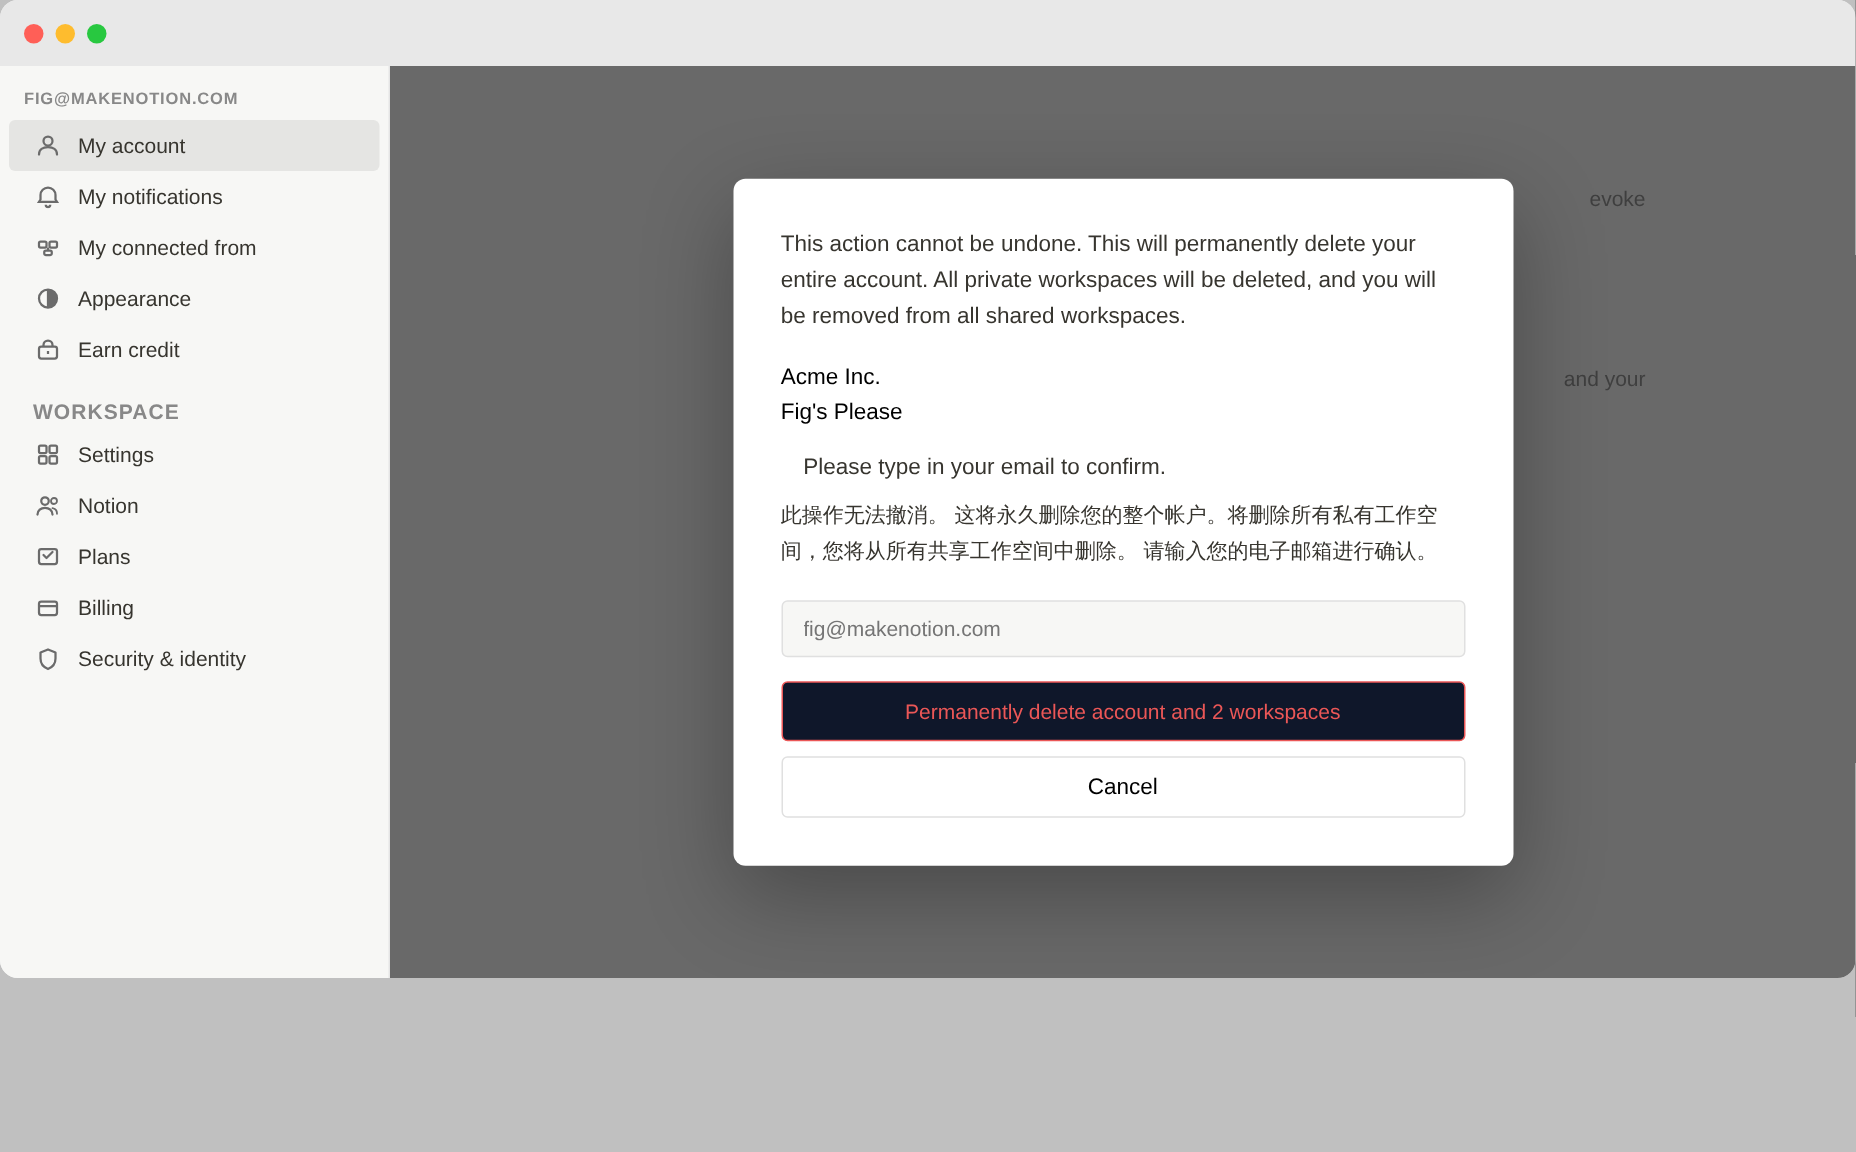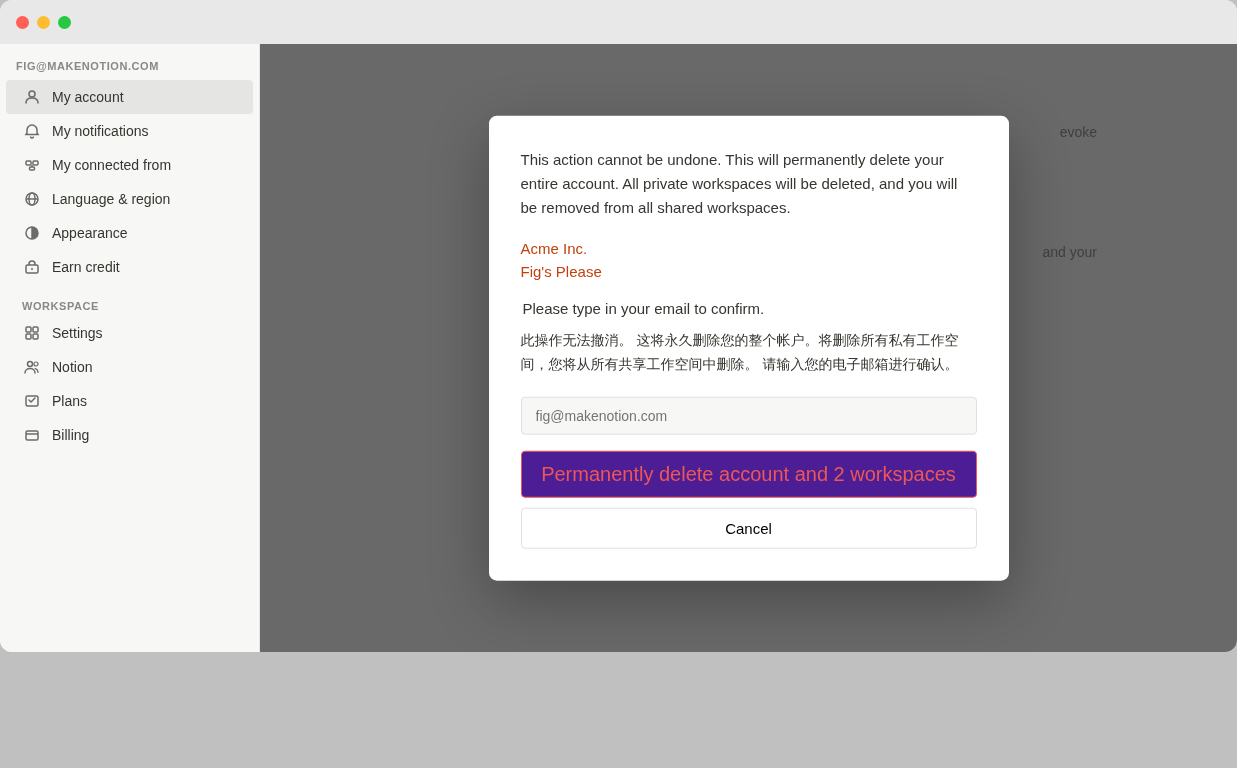--- a/index.html
+++ b/index.html
@@ -94,21 +94,21 @@
       display: flex;
       align-items: center;
       justify-content: center;
       font-size: 16px;
       flex-shrink: 0;
       color: #6b6b6b;
     }
 
     .sidebar-section-label {
       padding: 16px 0 4px 22px;
-      font-size: 11px;
+      font-size: 14px;
       font-weight: 600;
       color: #888;
       letter-spacing: 0.05em;
       text-transform: uppercase;
     }
 
     
     .main-content {
       flex: 1;
       background: #f0f0f0;
@@ -139,29 +139,29 @@
 
     .dialog-warning-text {
       font-size: 15px;
       color: #37352f;
       line-height: 1.6;
       margin-bottom: 20px;
     }
 
     .dialog-workspace-item {
       font-size: 15px;
-      color: #c2410c;
+      color: #000000;
       margin-bottom: 6px;
       font-weight: 500;
     }
 
     .dialog-confirm-label {
       font-size: 15px;
       color: #37352f;
-      margin: 20px 0 12px 2px;
+      margin: 20px 0 12px 15px;
     }
 
     .dialog-chinese-text {
       font-size: 14px;
       color: #37352f;
       line-height: 1.7;
       margin: 12px 0 20px 0;
     }
 
     .dialog-input {
@@ -172,25 +172,25 @@
       font-size: 14px;
       color: #37352f;
       background: #f7f7f5;
       outline: none;
       margin-bottom: 16px;
     }
 
     .dialog-delete-btn {
       width: 100%;
       padding: 11px;
-      background: #4c1d95;
+      background: #0f172a;
       border: 1px solid #eb5757;
       border-radius: 4px;
       color: #eb5757;
-      font-size: 20px;
+      font-size: 14px;
       cursor: pointer;
       margin-bottom: 10px;
       font-family: inherit;
     }
 
     .dialog-cancel-btn {
       width: 100%;
       padding: 11px;
       background: #fff;
       border: 1px solid #e0e0e0;
@@ -258,30 +258,20 @@
           <svg width="16" height="16" viewBox="0 0 16 16" fill="none">
             <rect x="2" y="4" width="5" height="4" rx="1" stroke="#6b6b6b" stroke-width="1.5"></rect>
             <rect x="9" y="4" width="5" height="4" rx="1" stroke="#6b6b6b" stroke-width="1.5"></rect>
             <rect x="5.5" y="10" width="5" height="3" rx="1" stroke="#6b6b6b" stroke-width="1.5"></rect>
             <line x1="8" y1="8" x2="8" y2="10" stroke="#6b6b6b" stroke-width="1.5"></line>
           </svg>
         </span>
         <span>My connected from</span>
       </div>
 
-      <div class="sidebar-item">
-        <span class="sidebar-icon">
-          <svg width="16" height="16" viewBox="0 0 16 16" fill="none">
-            <circle cx="8" cy="8" r="6" stroke="#6b6b6b" stroke-width="1.5"></circle>
-            <ellipse cx="8" cy="8" rx="3" ry="6" stroke="#6b6b6b" stroke-width="1.5"></ellipse>
-            <line x1="2" y1="8" x2="14" y2="8" stroke="#6b6b6b" stroke-width="1.5"></line>
-          </svg>
-        </span>
-        <span>Language &amp; region</span>
-      </div>
 
       <div class="sidebar-item">
         <span class="sidebar-icon">
           <svg width="16" height="16" viewBox="0 0 16 16" fill="none">
             <path d="M8 2a6 6 0 1 0 0 12A6 6 0 0 0 8 2z" stroke="#6b6b6b" stroke-width="1.5"></path>
             <path d="M8 2v12" stroke="#6b6b6b" stroke-width="1.5"></path>
             <path d="M8 2a6 6 0 0 1 0 12" fill="#6b6b6b"></path>
           </svg>
         </span>
         <span>Appearance</span>
@@ -337,20 +327,28 @@
       <div class="sidebar-item">
         <span class="sidebar-icon">
           <svg width="16" height="16" viewBox="0 0 16 16" fill="none">
             <rect x="2" y="4" width="12" height="9" rx="1.5" stroke="#6b6b6b" stroke-width="1.5"></rect>
             <line x1="2" y1="7" x2="14" y2="7" stroke="#6b6b6b" stroke-width="1.5"></line>
           </svg>
         </span>
         <span>Billing</span>
       </div>
 
+      <div class="sidebar-item">
+        <span class="sidebar-icon">
+          <svg width="16" height="16" viewBox="0 0 16 16" fill="none">
+            <path d="M8 2L3 4v4c0 3.5 2.5 6 5 7 2.5-1 5-3.5 5-7V4L8 2z" stroke="#6b6b6b" stroke-width="1.5" stroke-linejoin="round"></path>
+          </svg>
+        </span>
+        <span>Security &amp; identity</span>
+      </div>
 
     </div>
 
     <div class="main-content">
 
       <span class="bg-revoke">evoke</span>
       <span class="bg-and-will">and your</span>
 
       <div class="overlay"></div>
 

